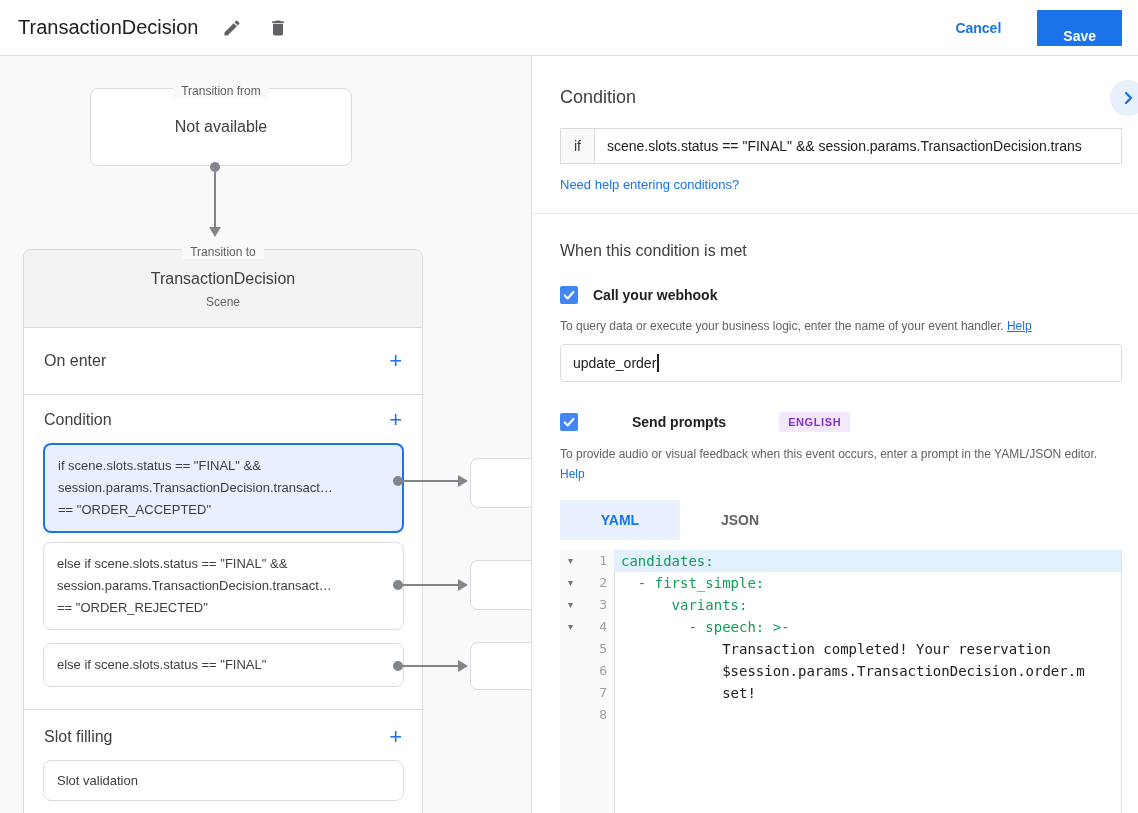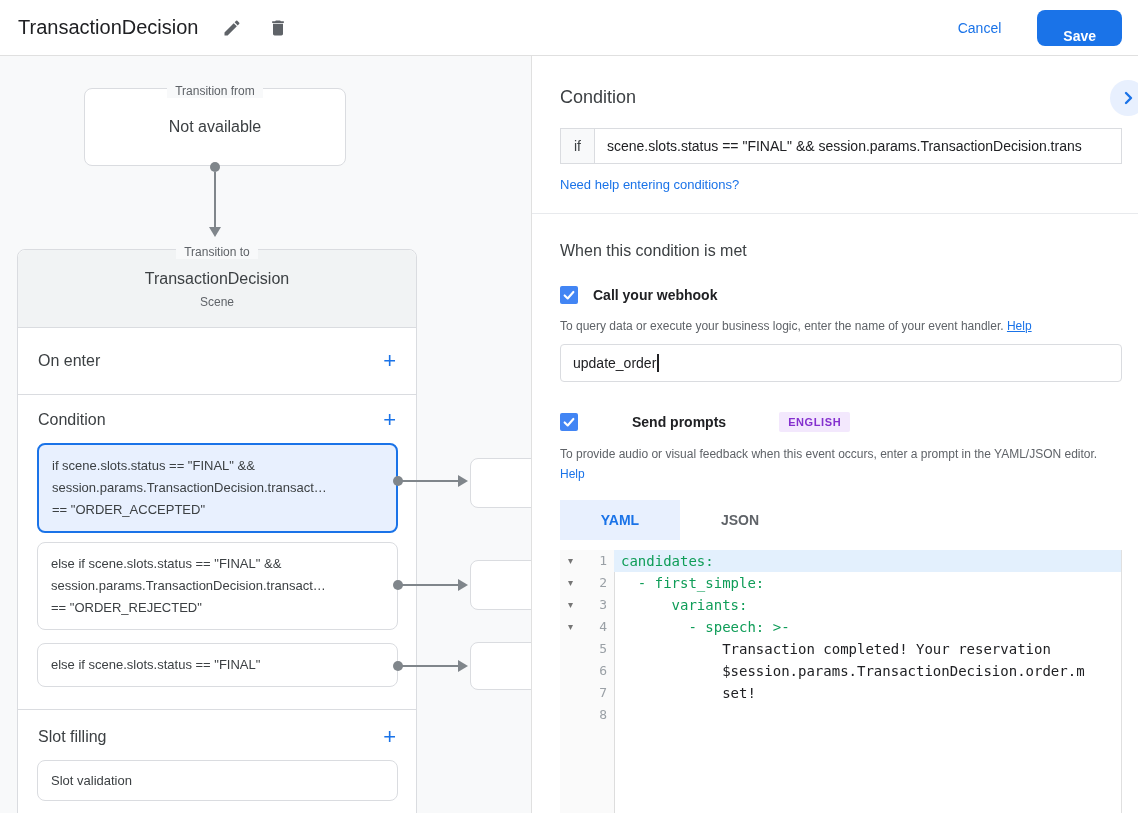--- a/index.html
+++ b/index.html
@@ -8,30 +8,30 @@
 
   
   .topbar { position:absolute; left:0; top:0; width:1138px; height:56px;
             background:#fff; border-bottom:1px solid #e0e0e0;
             display:flex; align-items:center; padding:0 16px; z-index:30; }
   .topbar-title { font-size:20px; color:#202124; margin-left:2px; }
   .icon-btn { width:24px; height:24px; margin-left:22px; border:none; background:none;
               cursor:pointer; color:#5f6368; display:flex; align-items:center; justify-content:center; }
   .icon-btn svg { width:20px; height:20px; fill:#5f6368; }
   .topbar-spacer { flex:1; }
-  .cancel-link { color:#1a73e8; font-size:14px; font-weight:400; background:none; border:none;
+  .cancel-link { color:#1a73e8; font-size:14px; font-weight:700; background:none; border:none;
                  cursor:pointer; margin-right:36px; }
   .save-btn { background:#1a73e8; color:#fff; font-size:14px; font-weight:700; border:none;
-              border-radius:8px; height:36px; padding:18px 26px; cursor:pointer; }
+              border-radius:1px; height:36px; padding:18px 26px; cursor:pointer; }
 
   
   .canvas { position:absolute; left:0; top:56px; width:531px; height:757px;
             background:#f8f9fa; overflow:hidden; }
 
-  .node { position:absolute; background:#fff; border:1px solid #dadce0; border-radius:8px; }
+  .node { position:absolute; background:#fff; border:1px solid #dadce0; border-radius:8px;margin-left:6px; }
   .node-legend { position:absolute; top:-8px; left:0; right:0; text-align:center; }
   .node-legend span { background:#f8f9fa; padding:0 8px; font-size:12px; color:#5f6368; }
 
   .from-node { left:84px; top:32px; width:262px; height:78px; }
   .from-node .node-body { height:100%; display:flex; align-items:center; justify-content:center;
                           font-size:16px; color:#3c4043; }
 
   .conn-dot { position:absolute; width:10px; height:10px; border-radius:50%; background:#80868b; z-index:5; }
   .conn-vline { position:absolute; width:2px; background:#80868b; }
   .conn-hline { position:absolute; height:2px; background:#80868b; }

